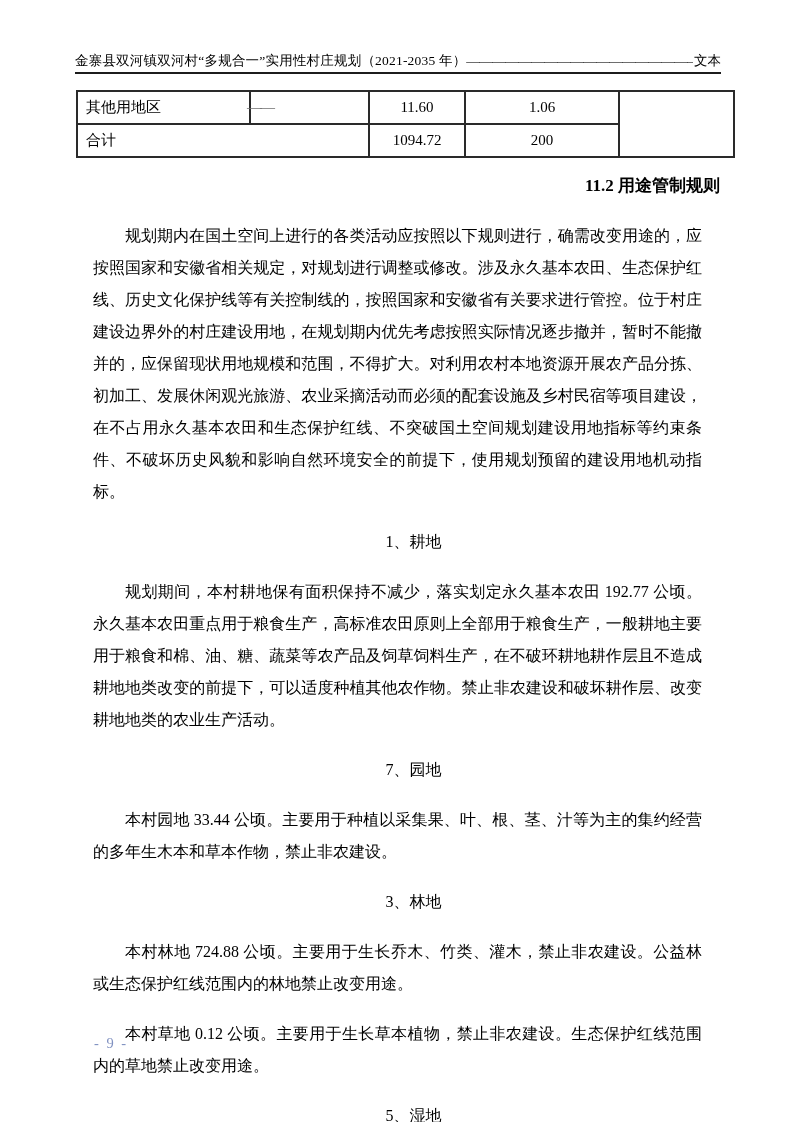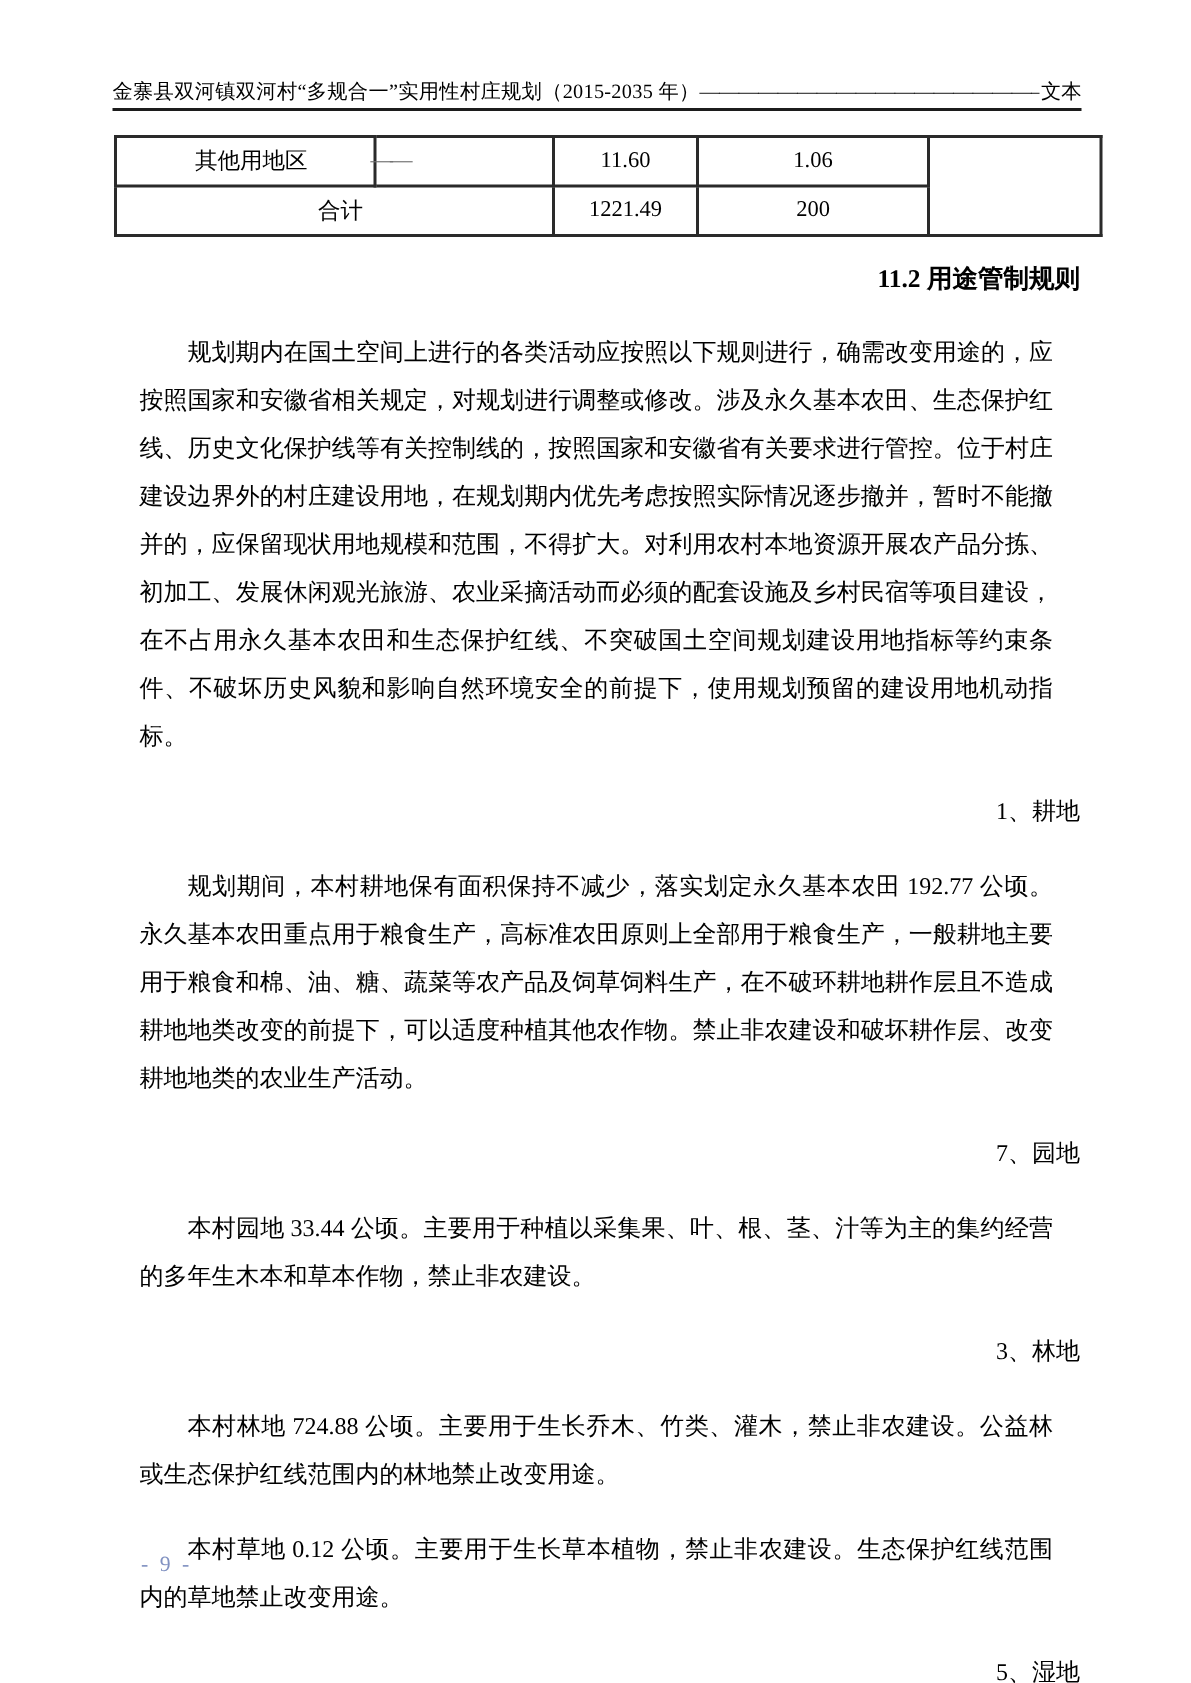--- a/index.html
+++ b/index.html
@@ -32,21 +32,21 @@
     border-collapse:collapse;
     font-size:15px;
   }
   .tbl td{
     border:2px solid #2a2a2a;
     height:31px;
     padding:0;
     vertical-align:middle;
     text-align:center;
   }
-  .tbl td.lbl{text-align:center;padding-left:8px;}
+  .tbl td.lbl{text-align:left;padding-left:8px;}
   .tbl .c1{width:163px;}
   .tbl .c2{width:117px;}
   .tbl .c3{width:94px;}
   .tbl .c4{width:152px;}
   .tbl .c5{width:113px;}
   .tbl .dash{display:block;text-align:left;margin-left:-4px;color:#6e6e6e;letter-spacing:-2px;}
 
   
   .content{
     position:absolute;left:75px;top:170px;width:645px;
@@ -54,55 +54,55 @@
     text-align:justify;
     text-justify:inter-character;
   }
   .sec-heading{
     font-weight:bold;
     font-size:17px;
     padding-left:22px;
     text-align:right;
   }
   .para{margin:18px;text-indent:2em;}
-  .item-head{text-indent:2em;text-align:right;}
+  .item-head{text-indent:2em;text-align:center;}
 
   
   .page-num{
     position:absolute;left:94px;top:1034px;
     font-size:14.5px;line-height:18px;
     color:#8091c1;
     letter-spacing:2px;
   }
 </style>
 </head>
 <body>
 
 <div class="page">
 
   <div class="doc-header">
-    <span class="title">金寨县双河镇双河村“多规合一”实用性村庄规划（2015-2035 年）</span>
+    <span class="title">金寨县双河镇双河村“多规合一”实用性村庄规划（2021-2035 年）</span>
     <span class="dashes">——————————————————————</span>
     <span class="suffix">文本</span>
   </div>
 
   <table class="tbl">
     <tbody>
       <tr>
         <td class="c1 lbl">其他用地区</td>
         <td class="c2">
           <span class="dash">——</span>
         </td>
         <td class="c3">11.60</td>
         <td class="c4">1.06</td>
         <td class="c5" rowspan="2"></td>
       </tr>
       <tr>
         <td class="lbl" colspan="2">合计</td>
-        <td>1221.49</td>
+        <td>1094.72</td>
         <td>200</td>
       </tr>
     </tbody>
   </table>
 
   <div class="content">
     <div class="sec-heading">11.2 用途管制规则</div>
     <p class="para">规划期内在国土空间上进行的各类活动应按照以下规则进行，确需改变用途的，应按照国家和安徽省相关规定，对规划进行调整或修改。涉及永久基本农田、生态保护红线、历史文化保护线等有关控制线的，按照国家和安徽省有关要求进行管控。位于村庄建设边界外的村庄建设用地，在规划期内优先考虑按照实际情况逐步撤并，暂时不能撤并的，应保留现状用地规模和范围，不得扩大。对利用农村本地资源开展农产品分拣、初加工、发展休闲观光旅游、农业采摘活动而必须的配套设施及乡村民宿等项目建设，在不占用永久基本农田和生态保护红线、不突破国土空间规划建设用地指标等约束条件、不破坏历史风貌和影响自然环境安全的前提下，使用规划预留的建设用地机动指标。</p>
 
     <div class="item-head">1、耕地</div>

